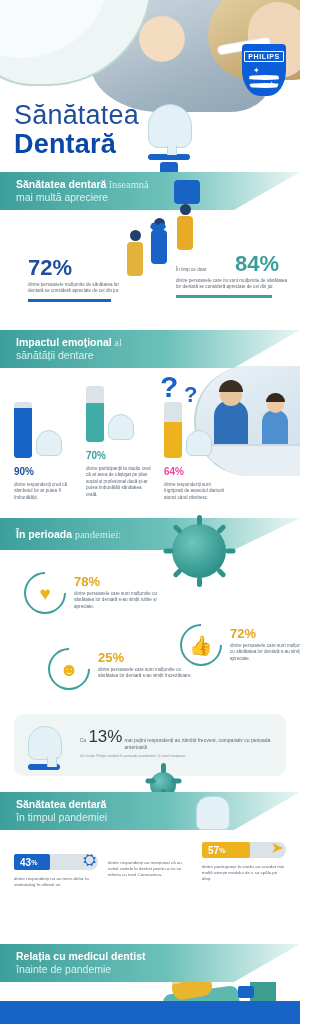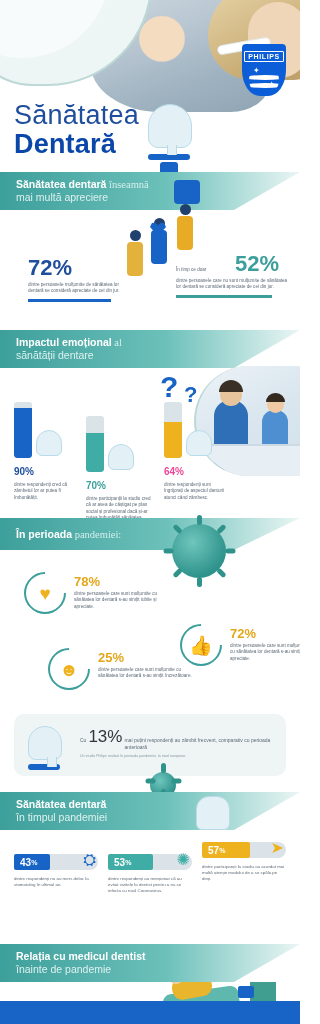--- a/index.html
+++ b/index.html
@@ -291,21 +291,21 @@
 
     <div class="stat-left">
       <div class="pct-lg">72%</div>
       <div class="stat-desc">dintre persoanele mulțumite de sănătatea lor dentară se consideră apreciate de cei din jur.</div>
       <div class="rule"></div>
     </div>
 
     <div class="stat-right">
       <div style="display:flex; align-items:baseline; gap:3px;">
         <div class="prefix" style="width:56px;">În timp ce doar</div>
-        <div class="pct-lg teal">52%</div>
+        <div class="pct-lg teal">84%</div>
       </div>
       <div class="stat-desc">dintre persoanele care nu sunt mulțumite de sănătatea lor dentară se consideră apreciate de cei din jur.</div>
       <div class="rule teal"></div>
     </div>
   </div>
 
   <div class="banner clip">
     <div class="b1">
       <span>Impactul emoțional</span><span class="light"> al</span>
     </div>
@@ -327,21 +327,21 @@
 
     <div class="vbar-item vb-blue" style="left:14px; top:34px;">
       <div class="vbar-wrap">
         <div class="vbar-fill" style="height:90%;"></div>
       </div>
       <div class="tooth-sm" style="left:22px; top:28px;"></div>
       <div class="pct-md blue">90%</div>
       <div class="stat-desc" style="width:66px;">dintre respondenți cred că zâmbetul lor ar putea fi îmbunătățit.</div>
     </div>
 
-    <div class="vbar-item vb-teal" style="left:86px; top:48px;">
+    <div class="vbar-item vb-teal" style="left:86px; top:18px;">
       <div class="vbar-wrap">
         <div class="vbar-fill" style="height:70%;"></div>
       </div>
       <div class="tooth-sm" style="left:22px; top:28px;"></div>
       <div class="pct-md teal">70%</div>
       <div class="stat-desc" style="width:66px;">dintre participanții la studiu cred că ar avea de câștigat pe plan social și profesional dacă și-ar putea îmbunătăți sănătatea orală.</div>
     </div>
 
     <div class="vbar-item vb-gold" style="left:164px; top:34px;">
       <div class="vbar-wrap">
@@ -439,27 +439,20 @@
         <div class="hbar-fill" style="width:43%;">
           <span>43</span>
             <span class="pctsym">%</span>
         </div>
         <span class="hb-ico" style="color:#1763c6;">⛭</span>
       </div>
       <div class="hbar-desc">dintre respondenți nu au mers deloc la stomatolog în ultimul an.</div>
     </div>
 
     <div class="hbar-item hb-teal" style="left:108px; top:24px;">
-      <div class="hbar">
-        <div class="hbar-fill" style="width:53%;">
-          <span>53</span>
-            <span class="pctsym">%</span>
-        </div>
-        <span class="hb-ico" style="color:#3fada6;">✺</span>
-      </div>
       <div class="hbar-desc">dintre respondenți au menționat că au evitat vizitele la dentist pentru a nu se infecta cu noul Coronavirus.</div>
     </div>
 
     <div class="hbar-item hb-gold" style="left:202px; top:12px;">
       <div class="hbar">
         <div class="hbar-fill" style="width:57%;">
           <span>57</span>
             <span class="pctsym">%</span>
         </div>
         <span class="hb-ico" style="color:#edb21e;">➤</span>

